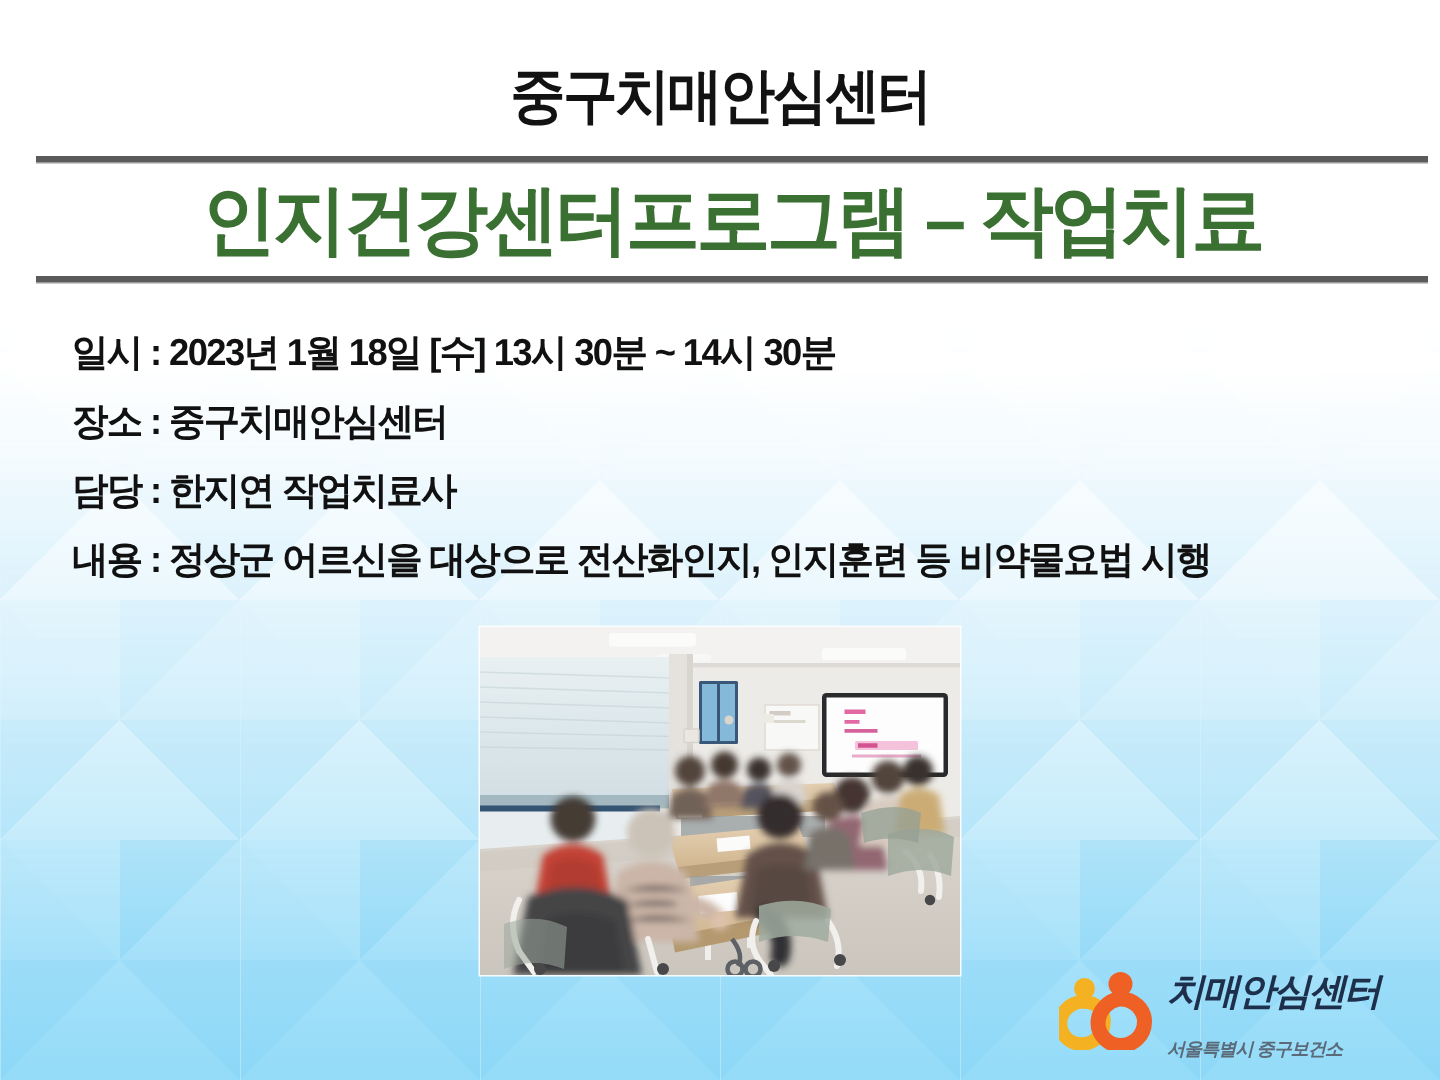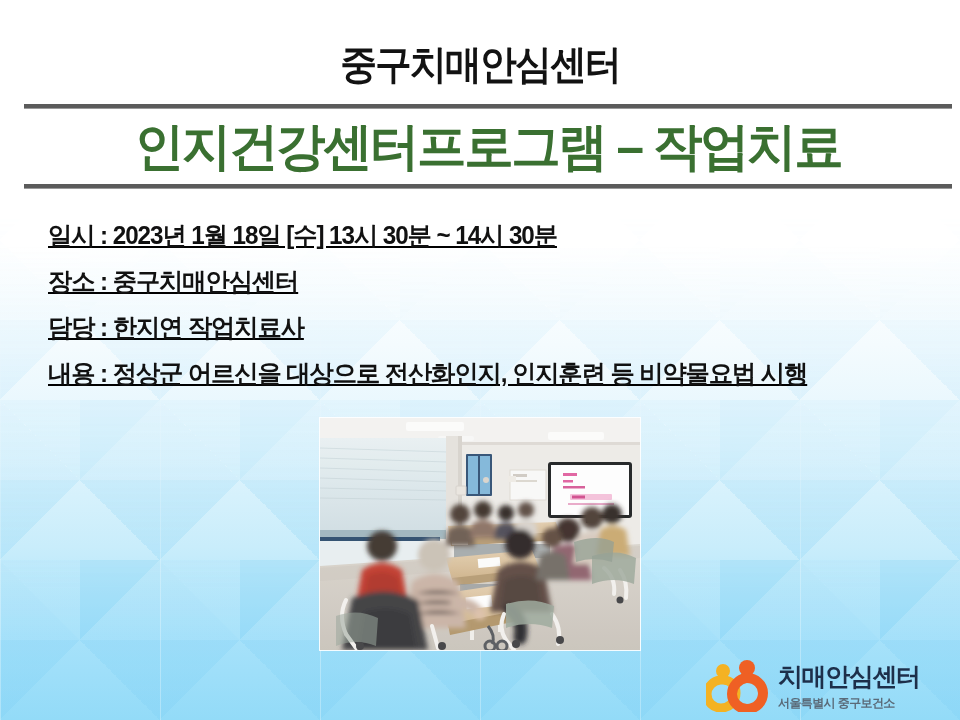--- a/index.html
+++ b/index.html
@@ -110,21 +110,20 @@
     white-space: nowrap;
     transform: scaleX(0.97);
   }
 
   
   .info-list {
     position: absolute;
     top: 212px;
     left: 48px;
     width: 880px;
-    text-decoration: underline;
   }
   .info-line {
     font-size: 25px;
     font-weight: 800;
     color: #111111;
     letter-spacing: -1.1px;
     line-height: 46px;
     height: 46px;
     white-space: nowrap;
     transform: scaleX(0.97);
@@ -145,40 +144,41 @@
   .photo-frame svg { display: block; }
 
   
   .logo {
     position: absolute;
     left: 706px;
     top: 648px;
     width: 246px;
     height: 64px;
     display: flex;
-    align-items: flex-end;
+    align-items: flex-start;
     gap: 10px;
+    font-style: italic;
   }
   .logo-mark { width: 62px; height: 52px; flex: 0 0 auto; }
   .logo-text { display: flex; flex-direction: column; justify-content: center; }
   .logo-title {
     font-size: 25px;
     font-weight: 900;
     color: #1d2f4a;
     letter-spacing: -1.4px;
     line-height: 1.05;
     white-space: nowrap;
   }
   .logo-sub {
     font-size: 12px;
     font-weight: 700;
     color: #5a6a78;
     letter-spacing: -0.6px;
     line-height: 1.3;
-    margin-top: 7px;
+    margin-top: 18px;
     white-space: nowrap;
   }
 </style>
 </head>
 <body>
 
 <div id="slide">
 
   <div class="bg-layer bg-base"></div>
   <div class="bg-layer bg-facets-a"></div>

